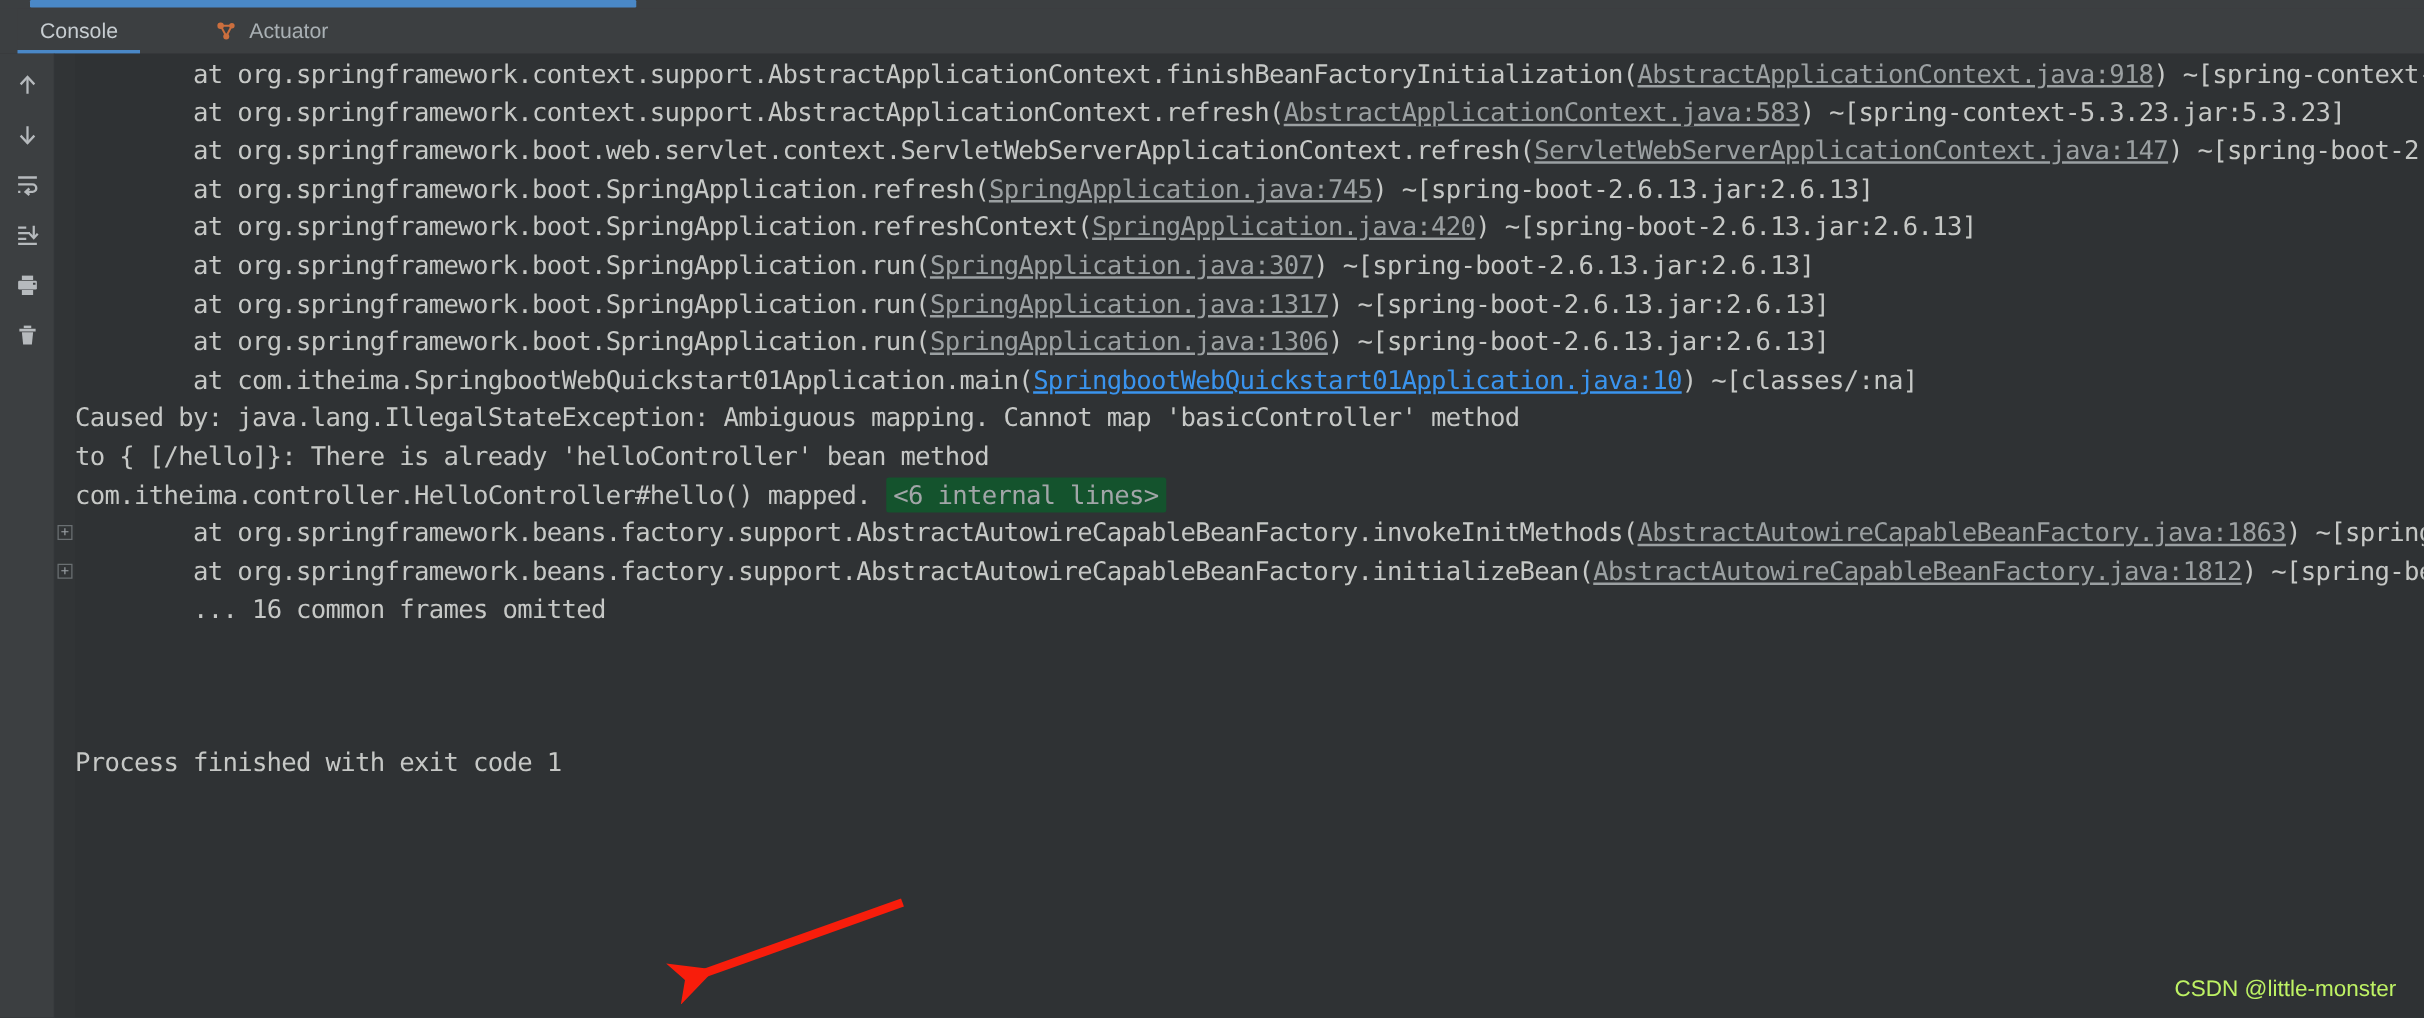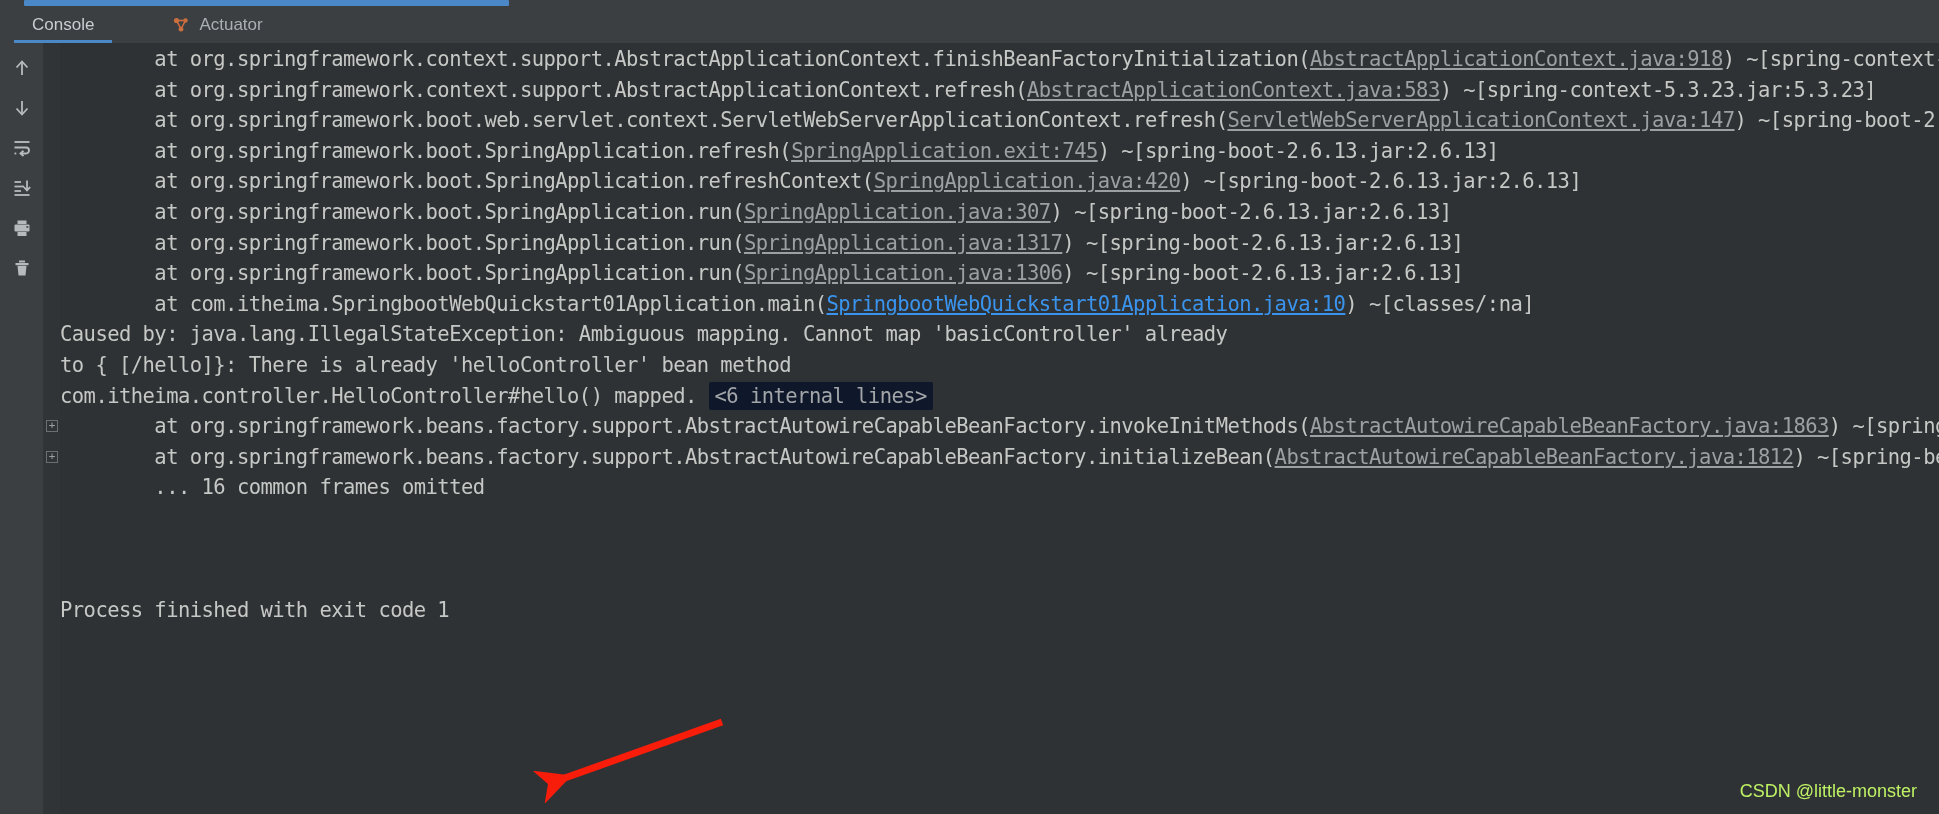--- a/index.html
+++ b/index.html
@@ -125,21 +125,21 @@
     line-height: 30.6px;
     white-space: pre;
     font-family: "DejaVu Sans Mono", "Liberation Mono", monospace;
     font-size: 20.5px;
     letter-spacing: -0.55px;
     color: #c6c8c6;
   }
   .lnk   { color: #9ba0a2; text-decoration: underline; }
   .lnk-u { color: #3a94ee; text-decoration: underline; }
   .chip {
-    background: #0f172a;
+    background: #14532d;
     color: #a2a6a8;
     padding: 2px 6px;
     border-radius: 2px;
   }
 
   
   .arrow-layer {
     position: absolute;
     left: 0; top: 0;
     width: 1939px; height: 771px;
@@ -243,27 +243,27 @@
 
   <div class="gutter">
       <div class="fold" style="top: 377.2px;">+</div>
       <div class="fold" style="top: 407.8px;">+</div>
     </div>
 
   <div class="console">
       <div class="line">	at org.springframework.context.support.AbstractApplicationContext.finishBeanFactoryInitialization(<span class="lnk">AbstractApplicationContext.java:918</span>) ~[spring-context-5.3.23.jar:5.3.23]</div>
       <div class="line">	at org.springframework.context.support.AbstractApplicationContext.refresh(<span class="lnk">AbstractApplicationContext.java:583</span>) ~[spring-context-5.3.23.jar:5.3.23]</div>
       <div class="line">	at org.springframework.boot.web.servlet.context.ServletWebServerApplicationContext.refresh(<span class="lnk">ServletWebServerApplicationContext.java:147</span>) ~[spring-boot-2.6.13.jar:2.6.13]</div>
-      <div class="line">	at org.springframework.boot.SpringApplication.refresh(<span class="lnk">SpringApplication.exit:745</span>) ~[spring-boot-2.6.13.jar:2.6.13]</div>
+      <div class="line">	at org.springframework.boot.SpringApplication.refresh(<span class="lnk">SpringApplication.java:745</span>) ~[spring-boot-2.6.13.jar:2.6.13]</div>
       <div class="line">	at org.springframework.boot.SpringApplication.refreshContext(<span class="lnk">SpringApplication.java:420</span>) ~[spring-boot-2.6.13.jar:2.6.13]</div>
       <div class="line">	at org.springframework.boot.SpringApplication.run(<span class="lnk">SpringApplication.java:307</span>) ~[spring-boot-2.6.13.jar:2.6.13]</div>
       <div class="line">	at org.springframework.boot.SpringApplication.run(<span class="lnk">SpringApplication.java:1317</span>) ~[spring-boot-2.6.13.jar:2.6.13]</div>
       <div class="line">	at org.springframework.boot.SpringApplication.run(<span class="lnk">SpringApplication.java:1306</span>) ~[spring-boot-2.6.13.jar:2.6.13]</div>
       <div class="line">	at com.itheima.SpringbootWebQuickstart01Application.main(<span class="lnk-u">SpringbootWebQuickstart01Application.java:10</span>) ~[classes/:na]</div>
-      <div class="line">Caused by: java.lang.IllegalStateException: Ambiguous mapping. Cannot map 'basicController' already</div>
+      <div class="line">Caused by: java.lang.IllegalStateException: Ambiguous mapping. Cannot map 'basicController' method</div>
       <div class="line">to { [/hello]}: There is already 'helloController' bean method</div>
       <div class="line">com.itheima.controller.HelloController#hello() mapped. <span class="chip">&lt;6 internal lines&gt;</span></div>
       <div class="line">	at org.springframework.beans.factory.support.AbstractAutowireCapableBeanFactory.invokeInitMethods(<span class="lnk">AbstractAutowireCapableBeanFactory.java:1863</span>) ~[spring-beans-5.3.23.jar:5.3.23]</div>
       <div class="line">	at org.springframework.beans.factory.support.AbstractAutowireCapableBeanFactory.initializeBean(<span class="lnk">AbstractAutowireCapableBeanFactory.java:1812</span>) ~[spring-beans-5.3.23.jar:5.3.23]</div>
       <div class="line">	... 16 common frames omitted</div>
       <div class="line"></div>
       <div class="line"></div>
       <div class="line"></div>
       <div class="line">Process finished with exit code 1</div>
     </div>

